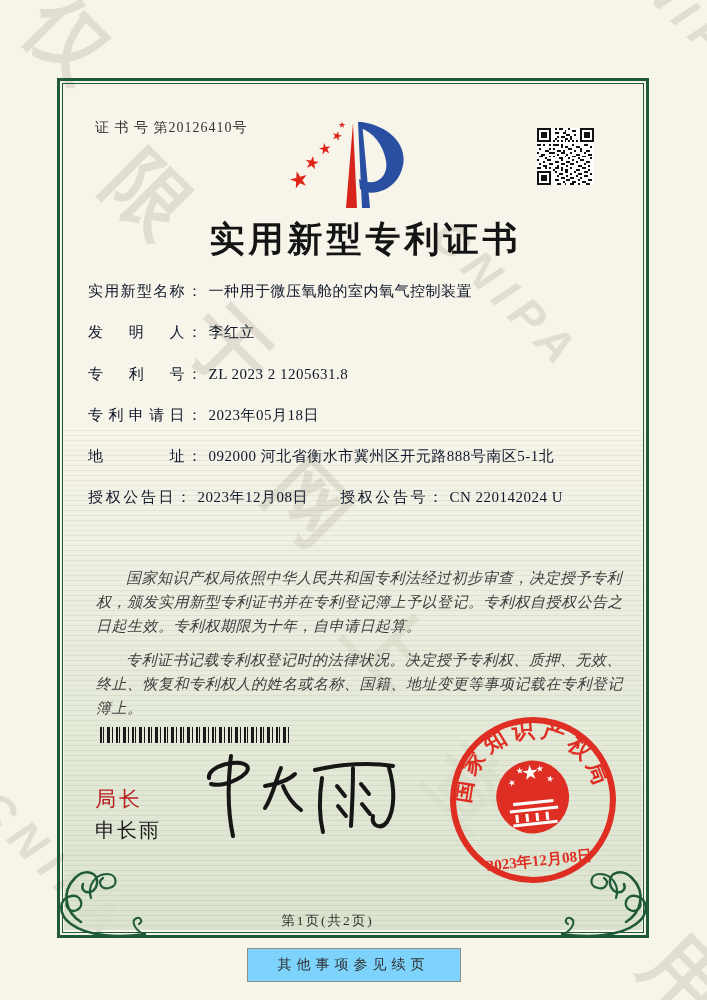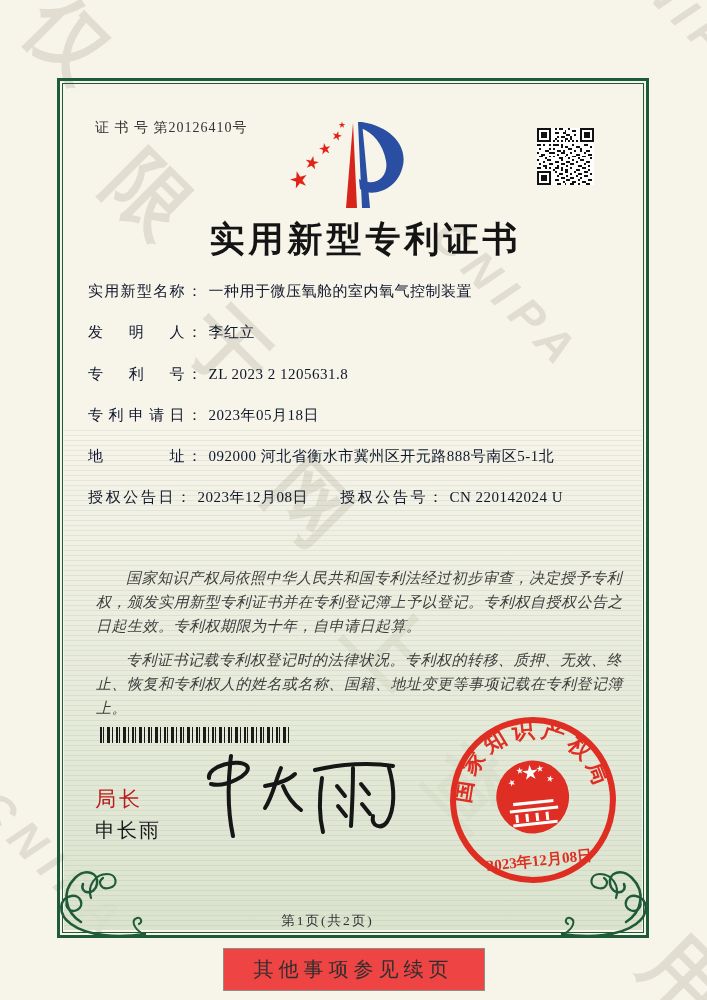--- a/index.html
+++ b/index.html
@@ -37,22 +37,22 @@
 
   .barcode{left:100px;top:727px;width:190px;height:16px;
     background:repeating-linear-gradient(90deg,#1a1a1a 0 2px,transparent 2px 3px,#1a1a1a 3px 4px,transparent 4px 7px,#1a1a1a 7px 10px,transparent 10px 12px,#1a1a1a 12px 13px,transparent 13px 16px);}
 
   .director-title{left:95px;top:785px;font-size:21px;letter-spacing:3px;color:#b91c1c;font-family:"Liberation Sans","DejaVu Sans",sans-serif;}
   .director-name{left:95px;top:817px;font-size:20px;letter-spacing:2px;color:#1c1c1c;font-family:"Liberation Sans","DejaVu Sans",sans-serif;}
 
   .seal{left:447px;top:714px;width:172px;height:172px;transform:rotate(-6deg);opacity:0.94;z-index:3;}
 
   .page-indicator{left:0;top:912px;width:655px;text-align:center;font-size:13.5px;letter-spacing:2px;color:#333;}
-  .cont-box{left:50%;top:948px;transform:translateX(-50%);background:#ef4444;border:1px solid #8e8e85;
-    padding:7px 30px;font-size:20px;letter-spacing:5px;color:#2e2e2e;white-space:nowrap;text-align:center;}
+  .cont-box{left:50%;top:948px;transform:translateX(-50%);background:#7dd3fc;border:1px solid #8e8e85;
+    padding:7px 30px;font-size:14px;letter-spacing:5px;color:#2e2e2e;white-space:nowrap;text-align:center;}
 
   .ornament{z-index:2;}
 </style>
 </head>
 <body>
 
 <svg width="0" height="0" style="position:absolute">
   <defs>
     <path id="star" d="M0,-1 0.2245,-0.309 0.9511,-0.309 0.3633,0.1181 0.5878,0.809 0,0.3819 -0.5878,0.809 -0.3633,0.1181 -0.9511,-0.309 -0.2245,-0.309Z"></path>
   </defs>
@@ -153,21 +153,21 @@
       <div class="frow">
         <span class="glabel">授权公告日</span><span class="fcolon">：</span><span>2023年12月08日</span>
         <span class="grant2">
           <span class="glabel">授权公告号</span><span class="fcolon">：</span><span>CN 220142024 U</span>
         </span>
       </div>
     </div>
 
     <div class="abs paras">
       <p>国家知识产权局依照中华人民共和国专利法经过初步审查，决定授予专利权，颁发实用新型专利证书并在专利登记簿上予以登记。专利权自授权公告之日起生效。专利权期限为十年，自申请日起算。</p>
-      <p>专利证书记载专利权登记时的法律状况。专利权的转移、质押、无效、终止、恢复和专利权人的姓名或名称、国籍、地址变更等事项记载在专利登记簿上。</p>
+      <p>专利证书记载专利权登记时的法律状况。决定授予专利权、质押、无效、终止、恢复和专利权人的姓名或名称、国籍、地址变更等事项记载在专利登记簿上。</p>
     </div>
 
     <div class="abs barcode"></div>
 
     <div class="abs director-title">局长</div>
     <div class="abs director-name">申长雨</div>
 
     <svg class="abs" style="left:195px;top:752px" width="215" height="88" viewBox="0 0 215 88">
       <g fill="none" stroke="#161616" stroke-width="4" stroke-linecap="round">
         <path d="M36,4 C33,28 32,56 38,84"></path>

